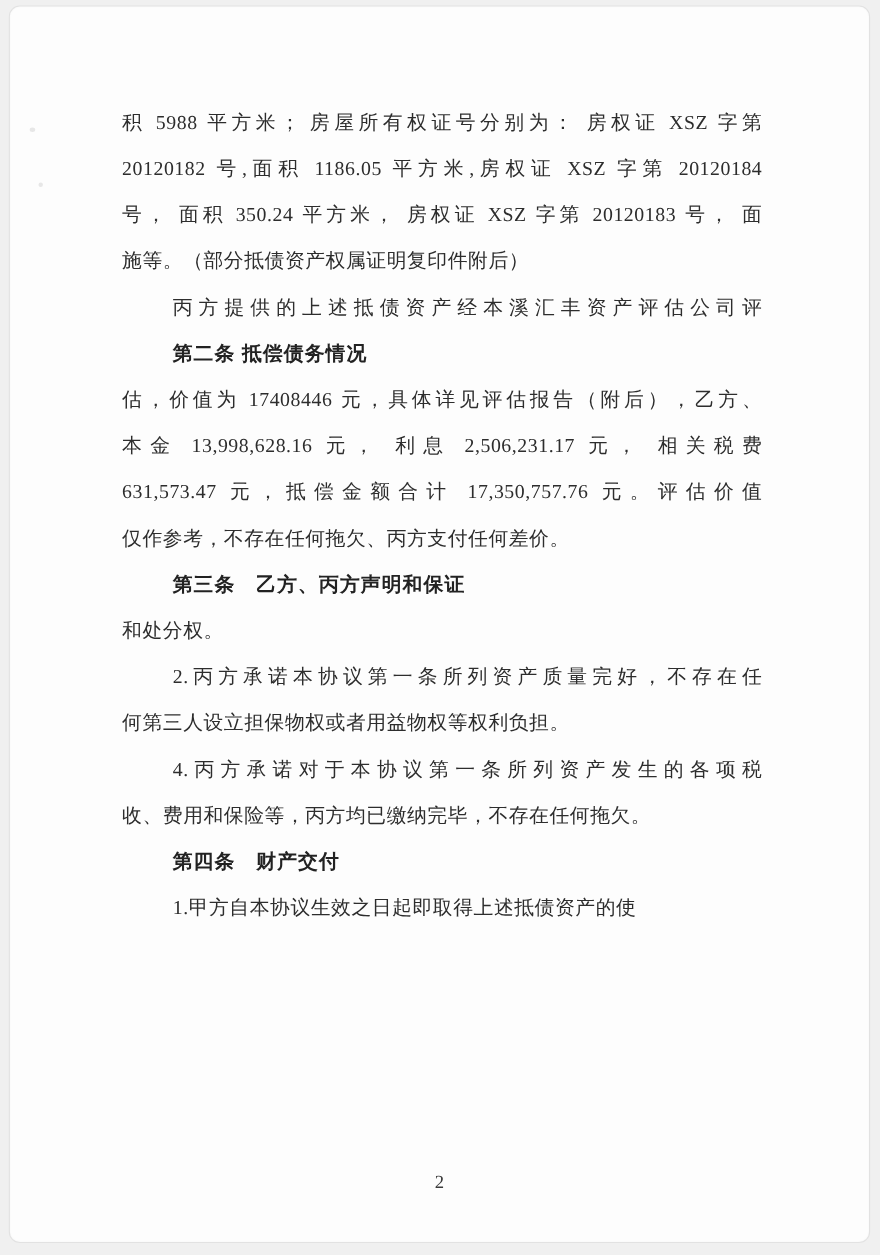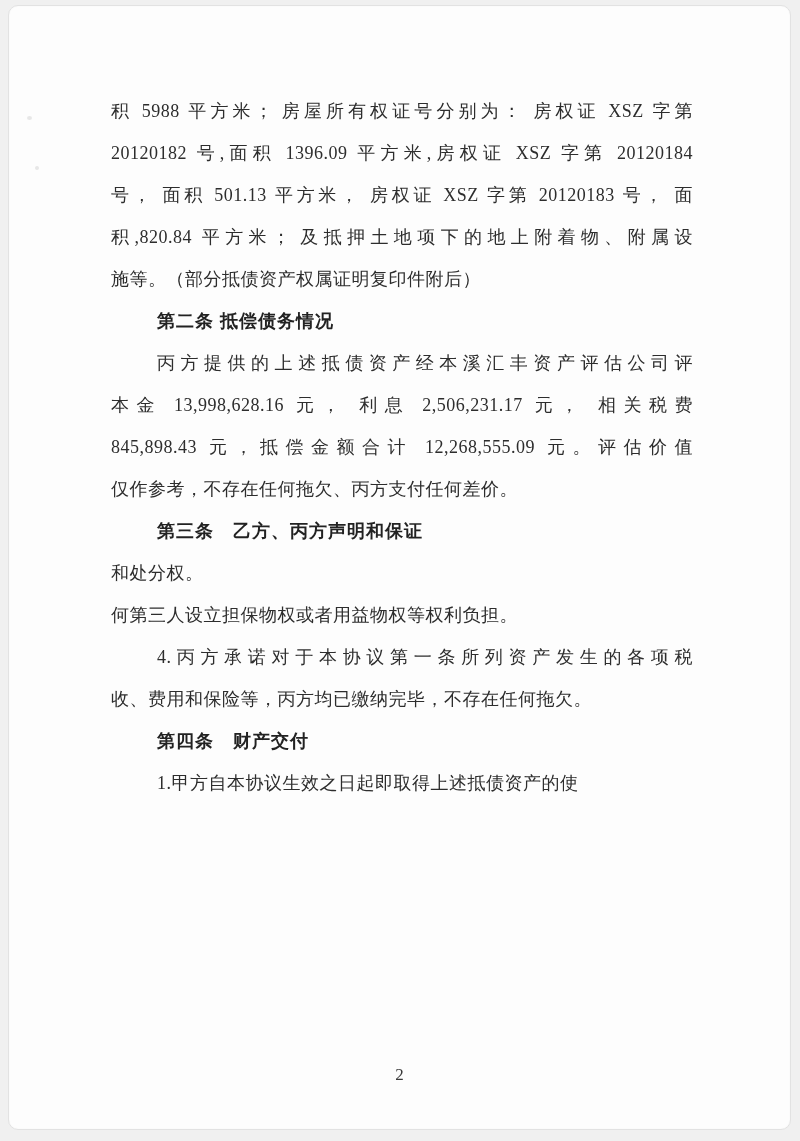--- a/index.html
+++ b/index.html
@@ -68,31 +68,32 @@
 </style>
 </head>
 <body>
 
 <div class="scan-frame">
   <div class="page">
     <span class="noise n1"></span>
     <span class="noise n2"></span>
     <div class="content">
         <div class="line justify">积 5988 平方米； 房屋所有权证号分别为： 房权证 XSZ 字第</div>
-        <div class="line justify">20120182 号,面积 1396.09 平方米,房权证 XSZ 字第 20120184</div>
-        <div class="line justify">号， 面积 501.13 平方米， 房权证 XSZ 字第 20120183 号， 面</div>
-        <div class="line justify">积,820.84 平方米； 及抵押土地项下的地上附着物、附属设</div>
+        <div class="line justify">20120182 号,面积 1186.05 平方米,房权证 XSZ 字第 20120184</div>
+        <div class="line justify">号， 面积 350.24 平方米， 房权证 XSZ 字第 20120183 号， 面</div>
         <div class="line">施等。（部分抵债资产权属证明复印件附后）</div>
+        <div class="line indent justify">丙方提供的上述抵债资产经本溪汇丰资产评估公司评</div>
         <div class="line heading indent">第二条 抵偿债务情况</div>
-        <div class="line indent justify">丙方提供的上述抵债资产经本溪汇丰资产评估公司评</div>
+        <div class="line justify">估，价值为 17408446 元，具体详见评估报告（附后），乙方、</div>
         <div class="line justify">本金 13,998,628.16 元， 利息 2,506,231.17 元， 相关税费</div>
-        <div class="line justify">845,898.43 元，抵偿金额合计 12,268,555.09 元。评估价值</div>
+        <div class="line justify">631,573.47 元，抵偿金额合计 17,350,757.76 元。评估价值</div>
         <div class="line">仅作参考，不存在任何拖欠、丙方支付任何差价。</div>
         <div class="line heading indent">第三条　乙方、丙方声明和保证</div>
         <div class="line">和处分权。</div>
+        <div class="line indent justify">2.丙方承诺本协议第一条所列资产质量完好，不存在任</div>
         <div class="line">何第三人设立担保物权或者用益物权等权利负担。</div>
         <div class="line indent justify">4.丙方承诺对于本协议第一条所列资产发生的各项税</div>
         <div class="line">收、费用和保险等，丙方均已缴纳完毕，不存在任何拖欠。</div>
         <div class="line heading indent">第四条　财产交付</div>
         <div class="line indent">1.甲方自本协议生效之日起即取得上述抵债资产的使</div>
       </div>
     <div class="page-number">2</div>
   </div>
 </div>
 

